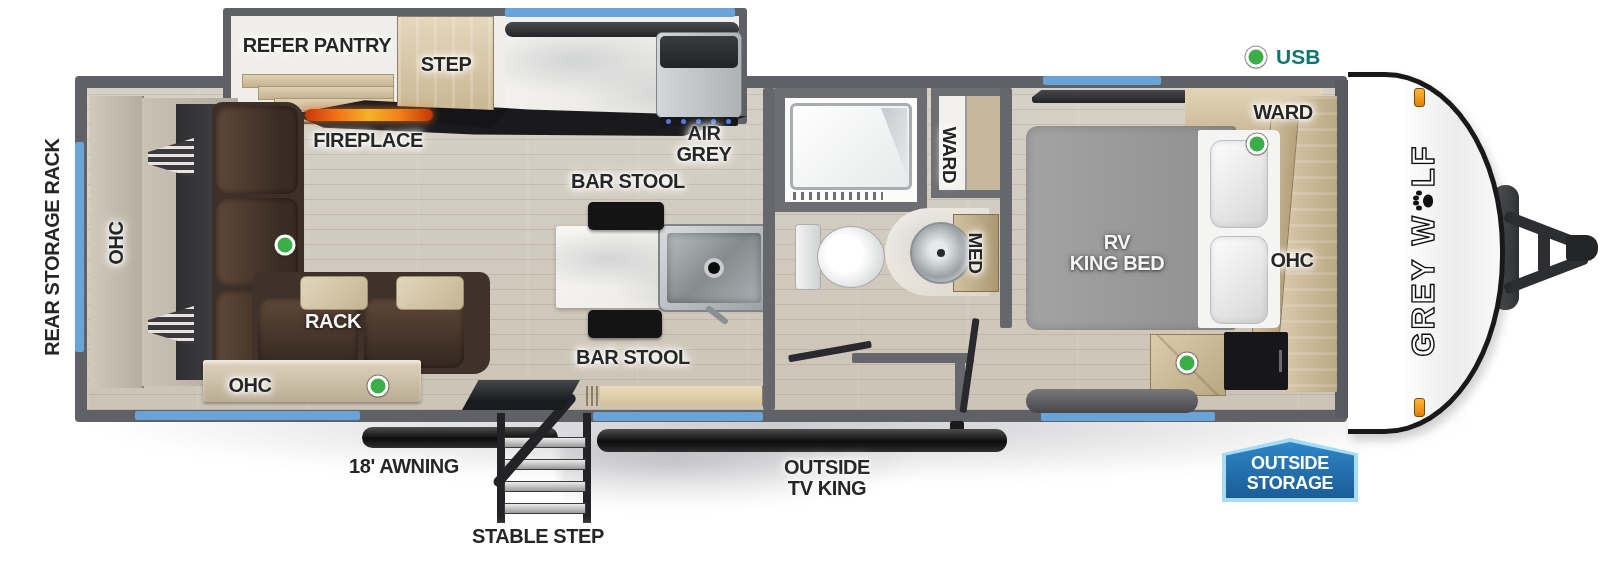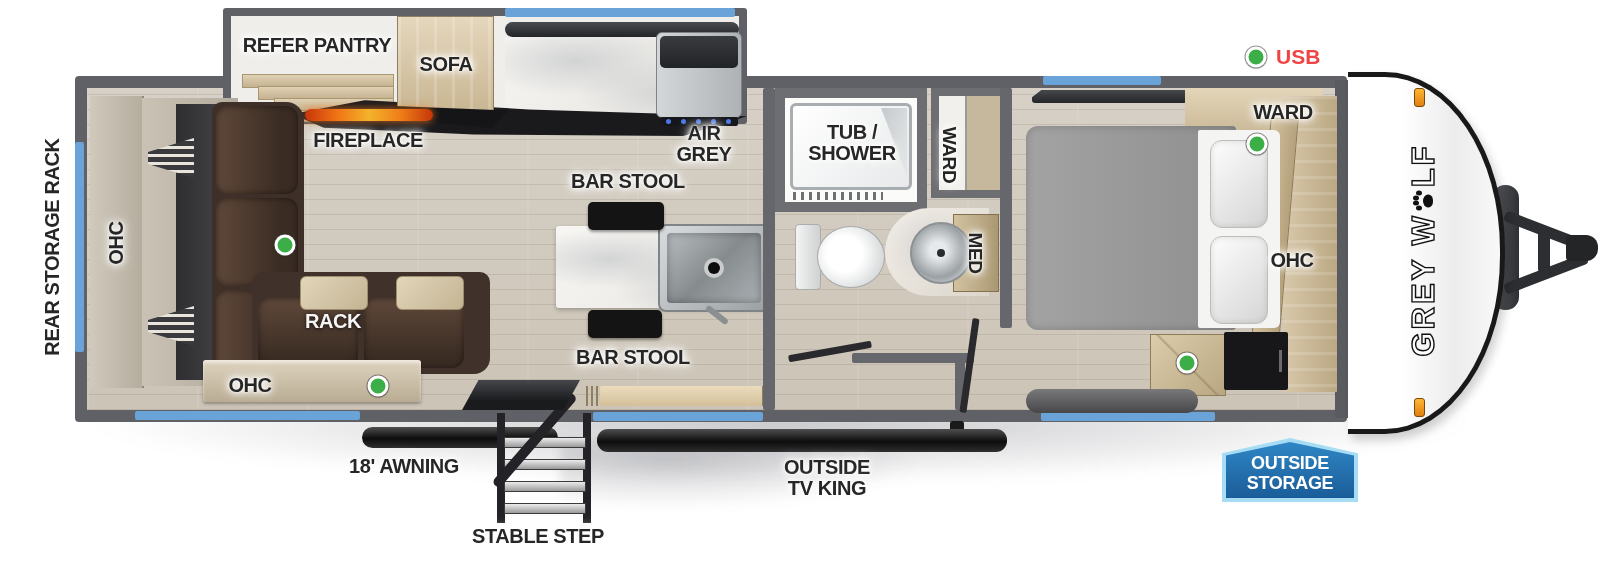--- a/index.html
+++ b/index.html
@@ -182,21 +182,21 @@
   .badge{left:1222px;top:438px;width:136px;height:64px;z-index:20;
     clip-path:polygon(50% 0,100% 24%,100% 100%,0 100%,0 24%);background:#a6dcf4;}
   .badge-in{position:absolute;left:4px;top:4px;right:4px;bottom:4px;
     clip-path:polygon(50% 0,100% 24%,100% 100%,0 100%,0 24%);
     background:linear-gradient(180deg,#2f86c5,#1a5d99);
     display:flex;flex-direction:column;align-items:center;justify-content:center;padding-top:8px;box-sizing:border-box;}
   .badge-in span{color:#fff;font-weight:bold;font-size:18px;line-height:1.1;letter-spacing:-0.3px;}
 
   .dot{position:absolute;width:15px;height:15px;border-radius:50%;background:#3cae47;border:3px solid #fff;
     box-shadow:0 0 0 1px rgba(70,70,70,.55),0 1px 2px rgba(0,0,0,.25);transform:translate(-50%,-50%);z-index:30;}
-  .usb-text{position:absolute;left:1276px;top:57px;transform:translateY(-50%);font-size:21px;font-weight:bold;color:#ef4444;z-index:30;}
+  .usb-text{position:absolute;left:1276px;top:57px;transform:translateY(-50%);font-size:21px;font-weight:bold;color:#0f766e;z-index:30;}
 </style>
 </head>
 <body>
 
 <div class="stage">
 
   <div class="abs ground-shadow"></div>
   <div class="abs step-shadow"></div>
 
   <div class="abs body-outer"></div>
@@ -339,36 +339,36 @@
   <div class="dot" style="left:378px;top:386px;"></div>
   <div class="dot" style="left:1257px;top:144px;"></div>
   <div class="dot" style="left:1187px;top:363px;"></div>
 
   <div class="dot" style="left:1256px;top:57px;"></div>
   <div class="usb-text">USB</div>
 
   <div class="lbl vert-ccw" style="left:52px;top:247px;">REAR STORAGE RACK</div>
   <div class="lbl vert-ccw" style="left:116px;top:243px;">OHC</div>
   <div class="lbl" style="left:317px;top:45px;">REFER PANTRY</div>
-  <div class="lbl" style="left:446px;top:64px;">SOFA</div>
+  <div class="lbl" style="left:446px;top:64px;">STEP</div>
   <div class="lbl" style="left:368px;top:140px;">FIREPLACE</div>
   <div class="lbl" style="left:704px;top:144px;">
     <div>AIR</div>
       <div>GREY</div>
   </div>
   <div class="lbl" style="left:628px;top:181px;">BAR STOOL</div>
   <div class="lbl" style="left:633px;top:357px;">BAR STOOL</div>
   <div class="lbl white" style="left:333px;top:321px;">RACK</div>
   <div class="lbl" style="left:250px;top:385px;">OHC</div>
-  <div class="lbl" style="left:852px;top:143px;">
-    <div>TUB /</div>
-      <div>SHOWER</div>
-  </div>
   <div class="lbl vert-cw small" style="left:949px;top:155px;">WARD</div>
   <div class="lbl vert-cw small" style="left:975px;top:253px;">MED</div>
+  <div class="lbl white" style="left:1117px;top:253px;">
+    <div>RV</div>
+      <div>KING BED</div>
+  </div>
   <div class="lbl" style="left:1283px;top:112px;">WARD</div>
   <div class="lbl" style="left:1292px;top:260px;">OHC</div>
   <div class="lbl" style="left:404px;top:466px;">18' AWNING</div>
   <div class="lbl" style="left:538px;top:536px;">STABLE STEP</div>
   <div class="lbl" style="left:827px;top:478px;">
     <div>OUTSIDE</div>
       <div>TV KING</div>
   </div>
 
 </div>

